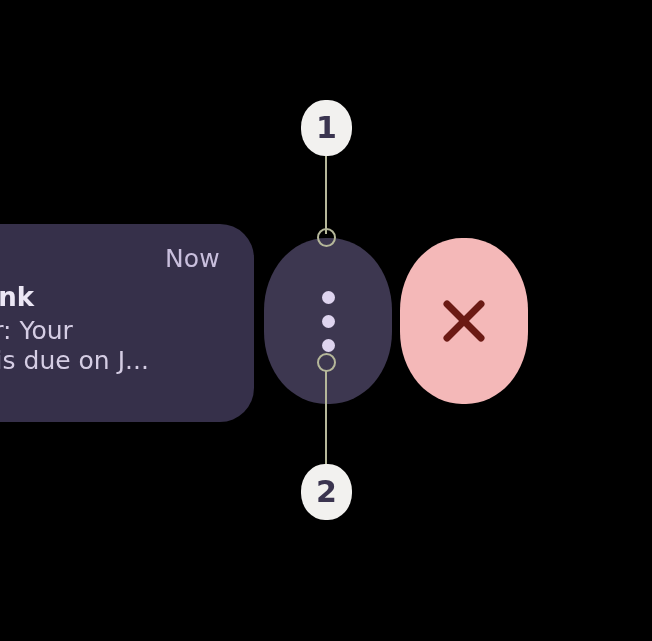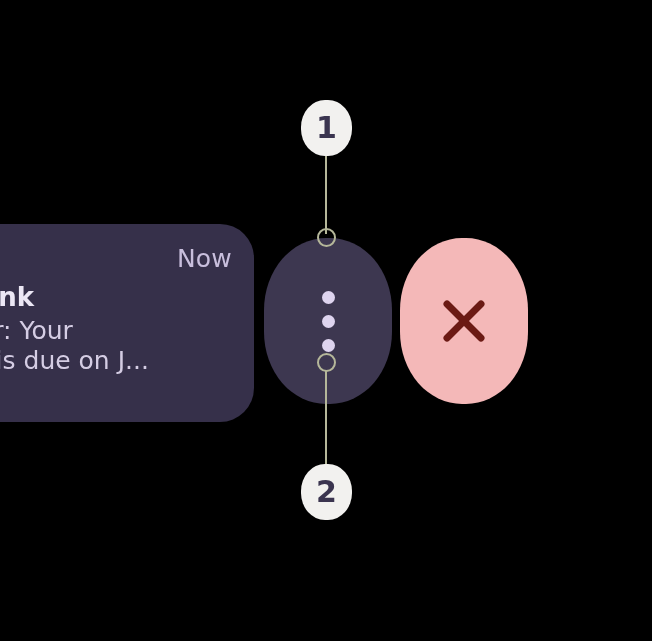--- a/index.html
+++ b/index.html
@@ -36,21 +36,21 @@
     display: flex;
     flex-direction: column;
   }
   .notif-time {
     align-self: flex-end;
     color: #c9bfdd;
     font-size: 25px;
     line-height: 1;
     letter-spacing: 0.2px;
     margin-top: 6px;
-    margin-right: 0;
+    margin-right: 12px;
   }
   .notif-title {
     color: #ece7f5;
     font-size: 26px;
     font-weight: 700;
     line-height: 1.12;
     margin-top: 12px;
     white-space: nowrap;
   }
   .notif-body {

